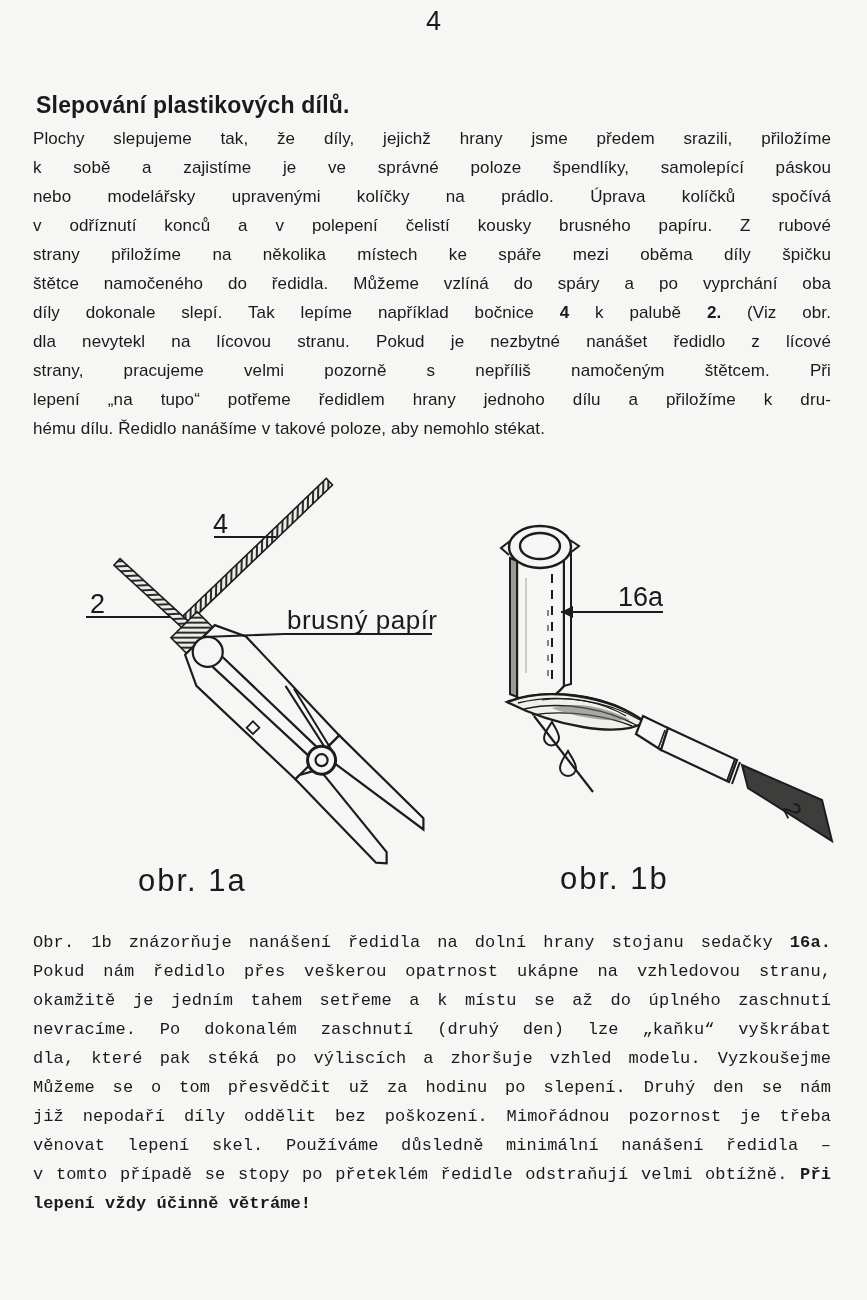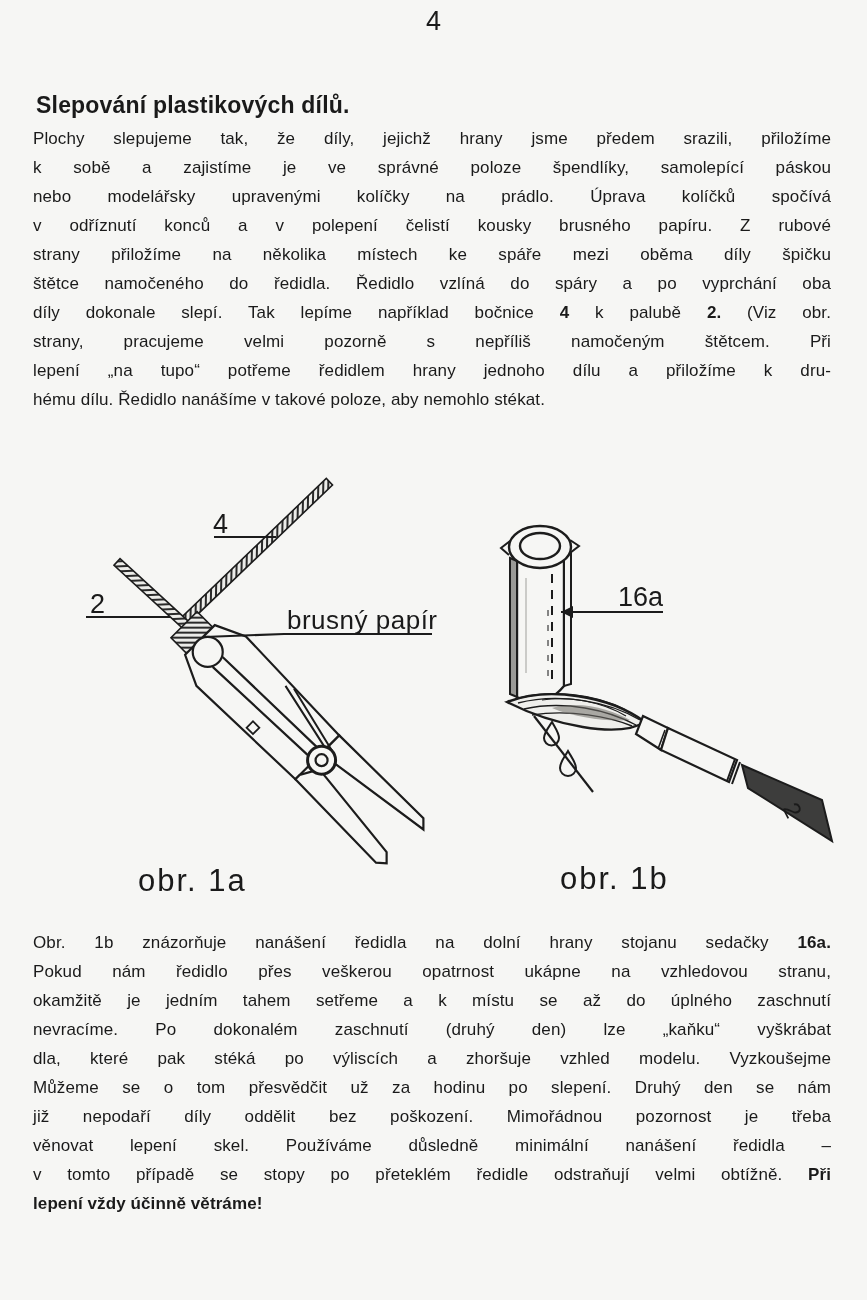--- a/index.html
+++ b/index.html
@@ -14,21 +14,21 @@
   }
   .heading{
     position:absolute;left:36px;top:92px;
     font-size:23px;font-weight:700;letter-spacing:.2px;white-space:nowrap;text-align:center;
   }
   .para{
     position:absolute;left:33px;width:798px;
     font-size:17px;line-height:29px;letter-spacing:.1px;
   }
   .para1{top:124px;}
-  .para2{top:928px;}
+  .para2{top:928px;font-family:Liberation Mono, monospace;}
   .tline{
     height:29px;text-align:justify;text-align-last:justify;overflow:visible;
   }
   .tline-last{text-align-last:left;}
   b{font-weight:700;}
   svg.fig{position:absolute;}
   svg text{font-family:"Liberation Sans",sans-serif;fill:#1a1a1a;}
   .figlabel{font-size:27px;}
   .figcap{font-size:31px;letter-spacing:2px;}
   .sandlabel{font-size:26px;letter-spacing:.5px;}
@@ -41,22 +41,23 @@
   <div class="pagenum">4</div>
 
   <div class="heading">Slepování plastikových dílů.</div>
 
   <div class="para para1">
       <div class="tline">Plochy slepujeme tak, že díly, jejichž hrany jsme předem srazili, přiložíme</div>
       <div class="tline">k sobě a zajistíme je ve správné poloze špendlíky, samolepící páskou</div>
       <div class="tline">nebo modelářsky upravenými kolíčky na prádlo. Úprava kolíčků spočívá</div>
       <div class="tline">v odříznutí konců a v polepení čelistí kousky brusného papíru. Z rubové</div>
       <div class="tline">strany přiložíme na několika místech ke spáře mezi oběma díly špičku</div>
-      <div class="tline">štětce namočeného do ředidla. Ředidlo vzlíná do spáry a po vyprchání oba</div>
+      <div class="tline">štětce namočeného do ředidla. Můžeme vzlíná do spáry a po vyprchání oba</div>
       <div class="tline">díly dokonale slepí. Tak lepíme například bočnice <b>4</b> k palubě <b>2.</b> (Viz obr.</div>
+      <div class="tline">dla nevytekl na lícovou stranu. Pokud je nezbytné nanášet ředidlo z lícové</div>
       <div class="tline">strany, pracujeme velmi pozorně s nepříliš namočeným štětcem. Při</div>
       <div class="tline">lepení „na tupo“ potřeme ředidlem hrany jednoho dílu a přiložíme k dru-</div>
       <div class="tline tline-last">hému dílu. Ředidlo nanášíme v takové poloze, aby nemohlo stékat.</div>
     </div>
 
   <svg class="fig" style="left:30px;top:470px" width="440" height="445" viewBox="0 0 440 445">
     <defs>
       <pattern id="hatch" width="5" height="5" patternUnits="userSpaceOnUse" patternTransform="rotate(45)">
         <rect width="5" height="5" fill="#ecece9"></rect>
         <line x1="1" y1="0" x2="1" y2="5" stroke="#2a2a2a" stroke-width="2"></line>

